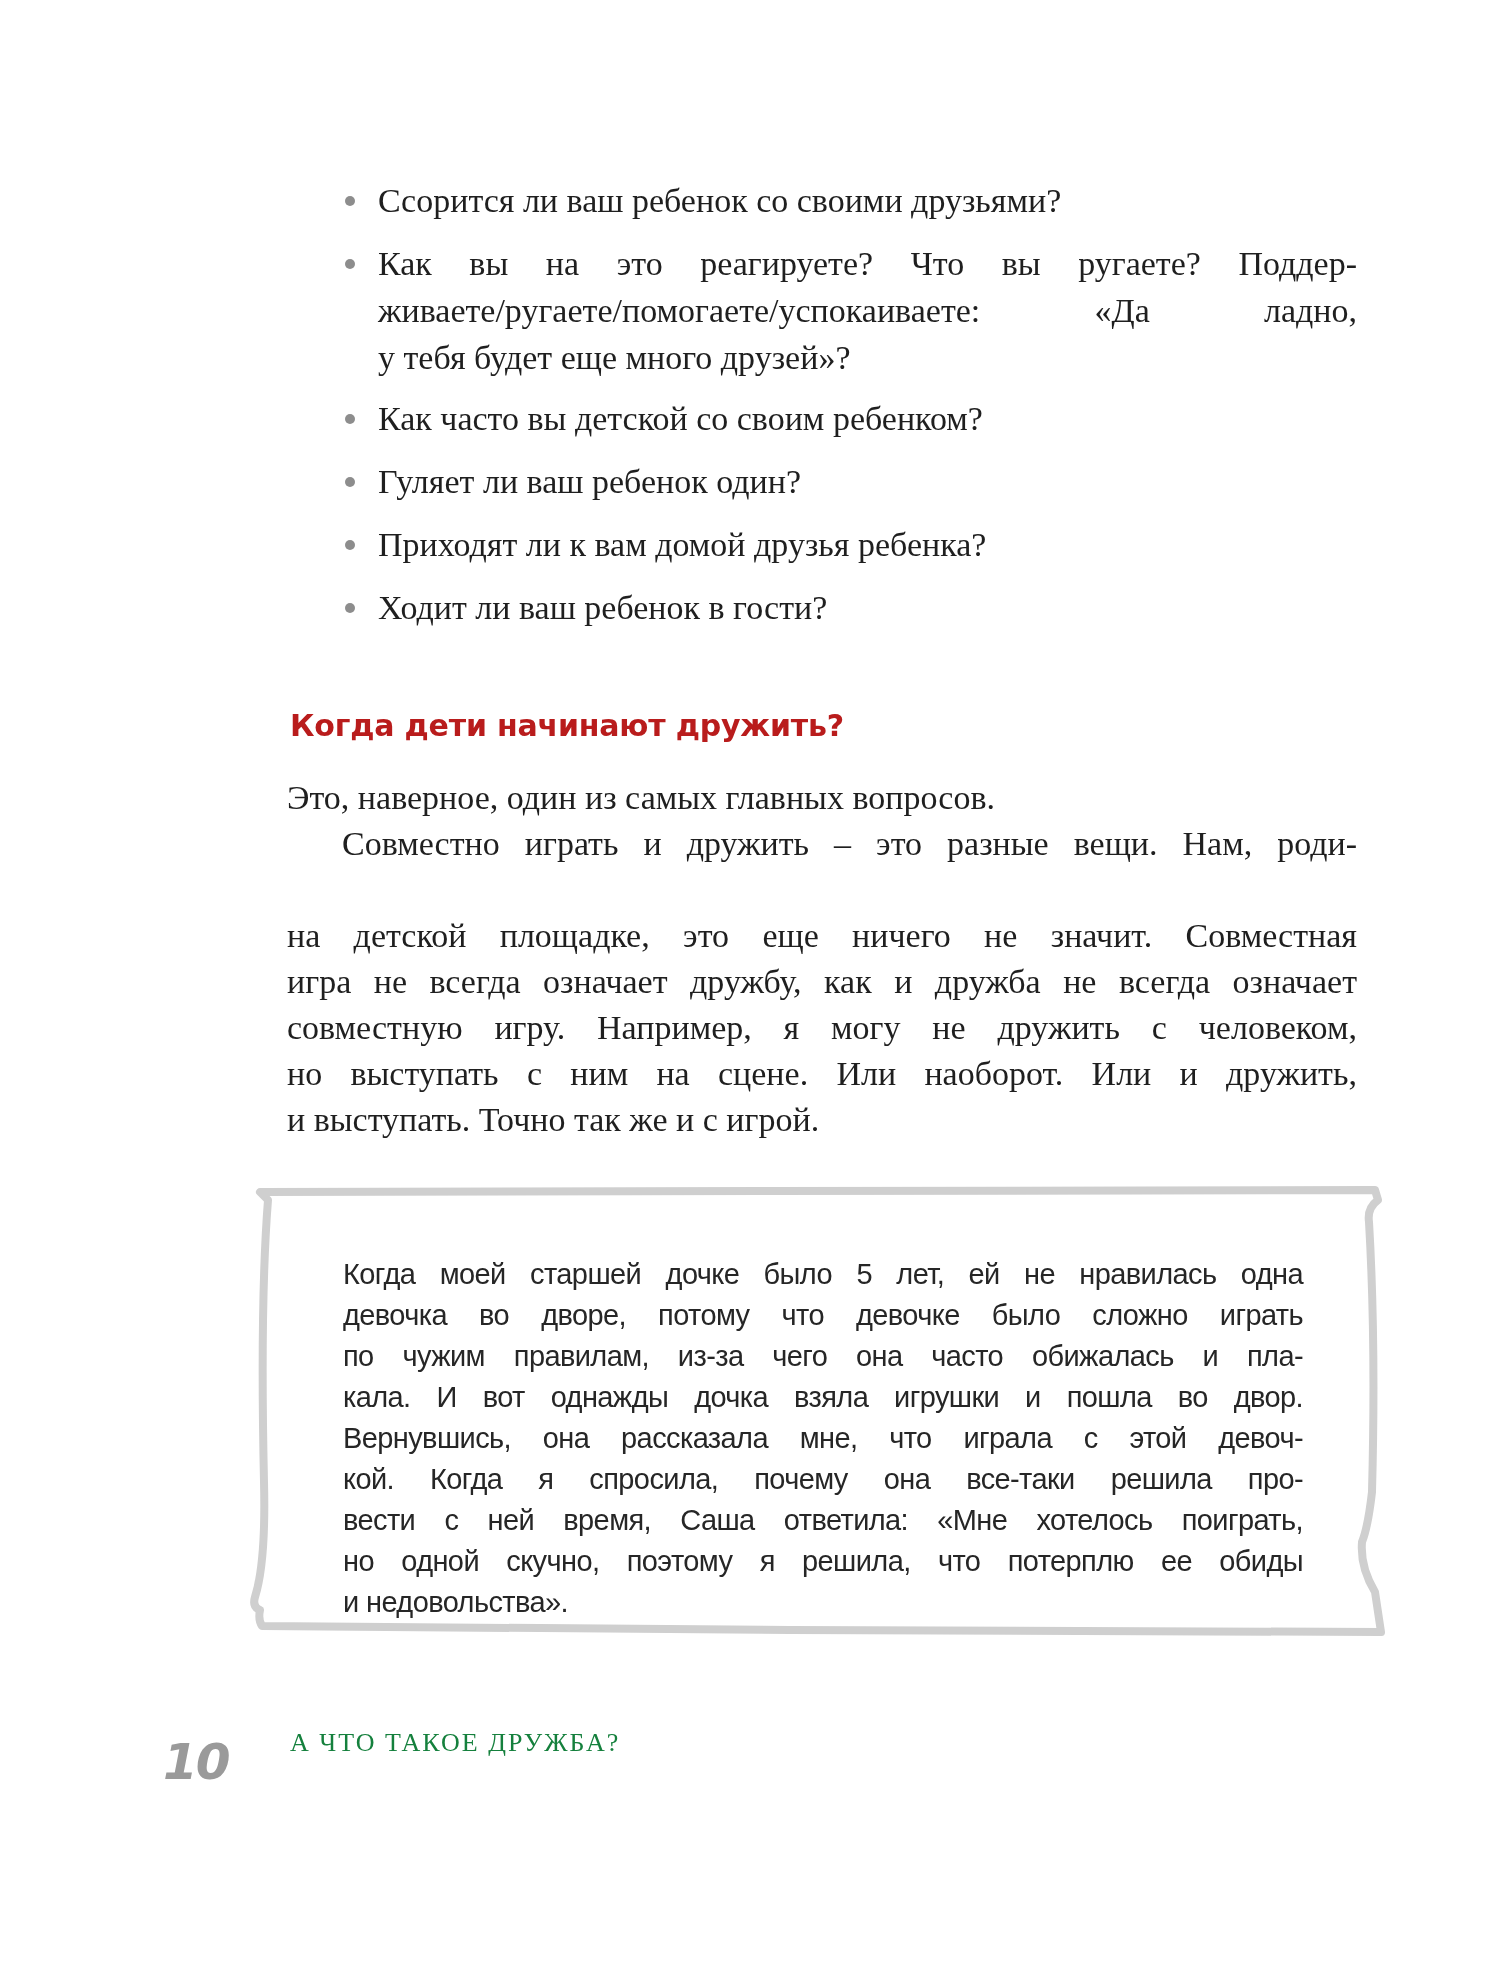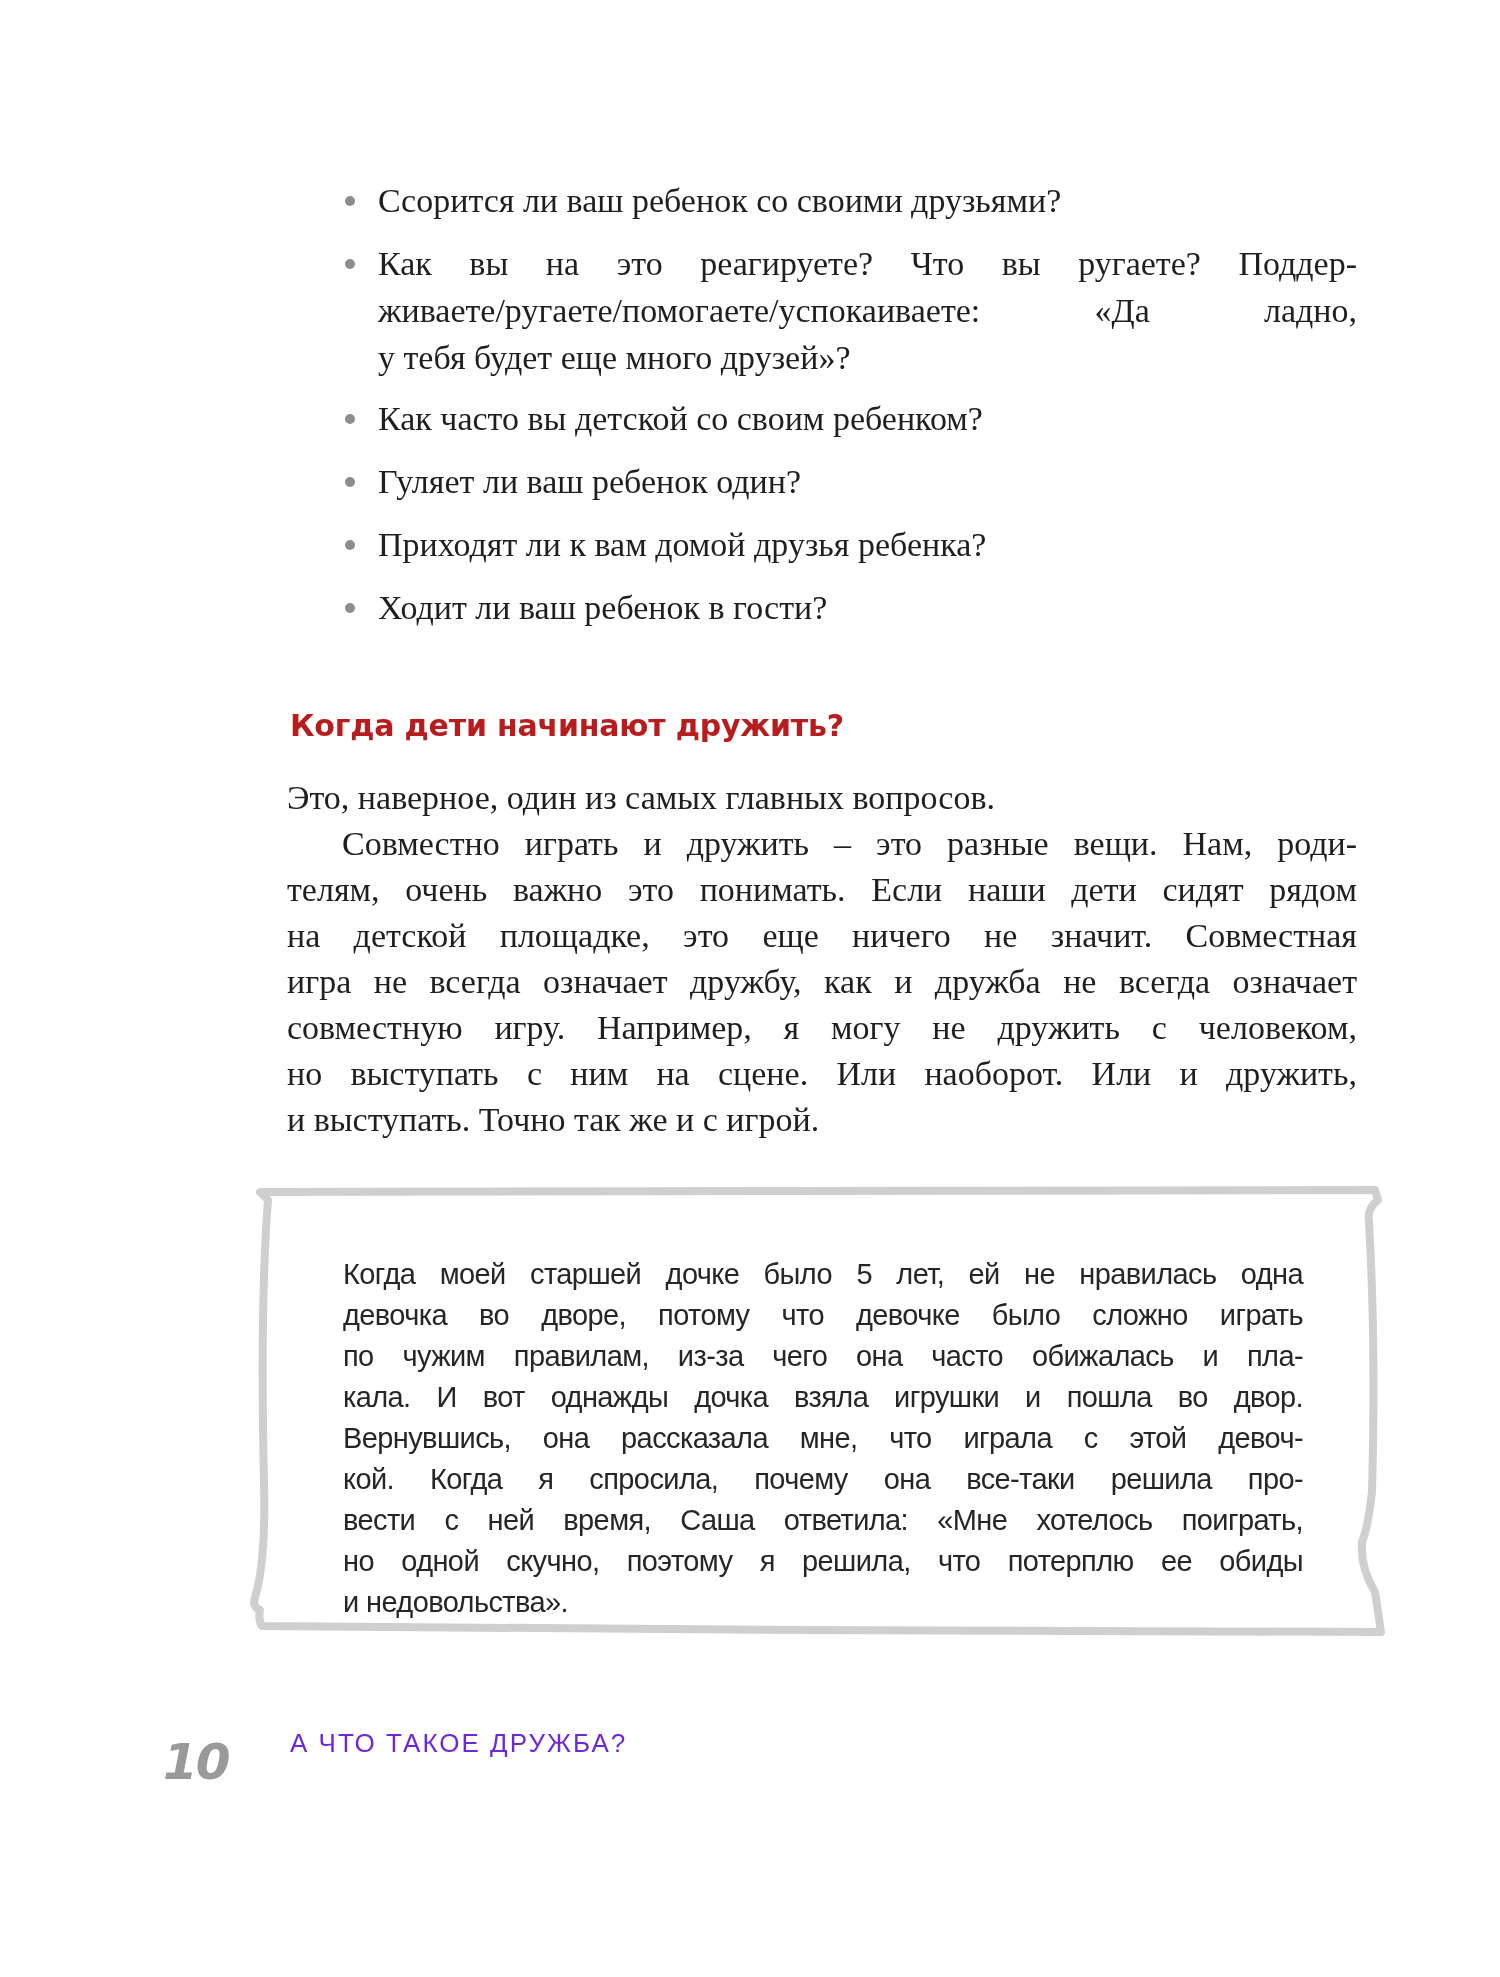--- a/index.html
+++ b/index.html
@@ -26,22 +26,22 @@
 
   
   .callout-frame { position: absolute; left: 250px; top: 1182px; width: 1145px; height: 465px; }
   .callout-line { position: absolute; left: 343px; width: 960px; font-family: "Liberation Sans", "DejaVu Sans", sans-serif;
                   font-size: 29px; line-height: 42px; height: 42px; color: #262626; letter-spacing: -0.6px; margin-top: 28px; }
   .callout-line.justify { text-align: justify; text-align-last: justify; }
 
   
   .page-number { position: absolute; left: 163px; top: 1708px; font-family: "DejaVu Sans", sans-serif; font-weight: bold;
                  font-style: italic; font-size: 50px; color: #9a9a9a; letter-spacing: -2px; line-height: 60px; margin-top: 24px; }
-  .running-title { position: absolute; left: 290px; top: 1726px; font-family: Liberation Sans, sans-serif;
-                   font-size: 26px; color: #6d28d9; letter-spacing: 2px; line-height: 34px; white-space: nowrap; }
+  .running-title { position: absolute; left: 290px; top: 1726px; font-family: Liberation Serif, serif;
+                   font-size: 26px; color: #15803d; letter-spacing: 2px; line-height: 34px; white-space: nowrap; }
 </style>
 </head>
 <body>
 
 <div class="page">
 
   <div class="bullet-list">
 
     <span class="bullet-dot" style="top:196px"></span>
     <div class="line serif bullet-line" style="top:178px">Ссорится ли ваш ребенок со своими друзьями?</div>
@@ -61,21 +61,20 @@
     <div class="line serif bullet-line" style="top:522px">Приходят ли к вам домой друзья ребенка?</div>
 
     <span class="bullet-dot" style="top:603px"></span>
     <div class="line serif bullet-line" style="top:585px">Ходит ли ваш ребенок в гости?</div>
   </div>
 
   <div class="heading">Когда дети начинают дружить?</div>
 
   <div class="line serif body-line" style="top:775px">Это, наверное, один из самых главных вопросов.</div>
   <div class="line serif body-line indent justify" style="top:821px">Совместно играть и дружить – это разные вещи. Нам, роди-</div>
-  <div class="line serif body-line justify" style="top:867px">телям, очень важно это понимать. Если наши дети сидят рядом</div>
   <div class="line serif body-line justify" style="top:913px">на детской площадке, это еще ничего не значит. Совместная</div>
   <div class="line serif body-line justify" style="top:959px">игра не всегда означает дружбу, как и дружба не всегда означает</div>
   <div class="line serif body-line justify" style="top:1005px">совместную игру. Например, я могу не дружить с человеком,</div>
   <div class="line serif body-line justify" style="top:1051px">но выступать с ним на сцене. Или наоборот. Или и дружить,</div>
   <div class="line serif body-line" style="top:1097px">и выступать. Точно так же и с игрой.</div>
 
   <svg class="callout-frame" viewBox="0 0 1145 465" width="1145" height="465">
     <path fill="none" stroke="#cfcfcf" stroke-width="8" stroke-linejoin="round" stroke-linecap="round" d="M 10 10
          L 1125 8
          L 1128 18

